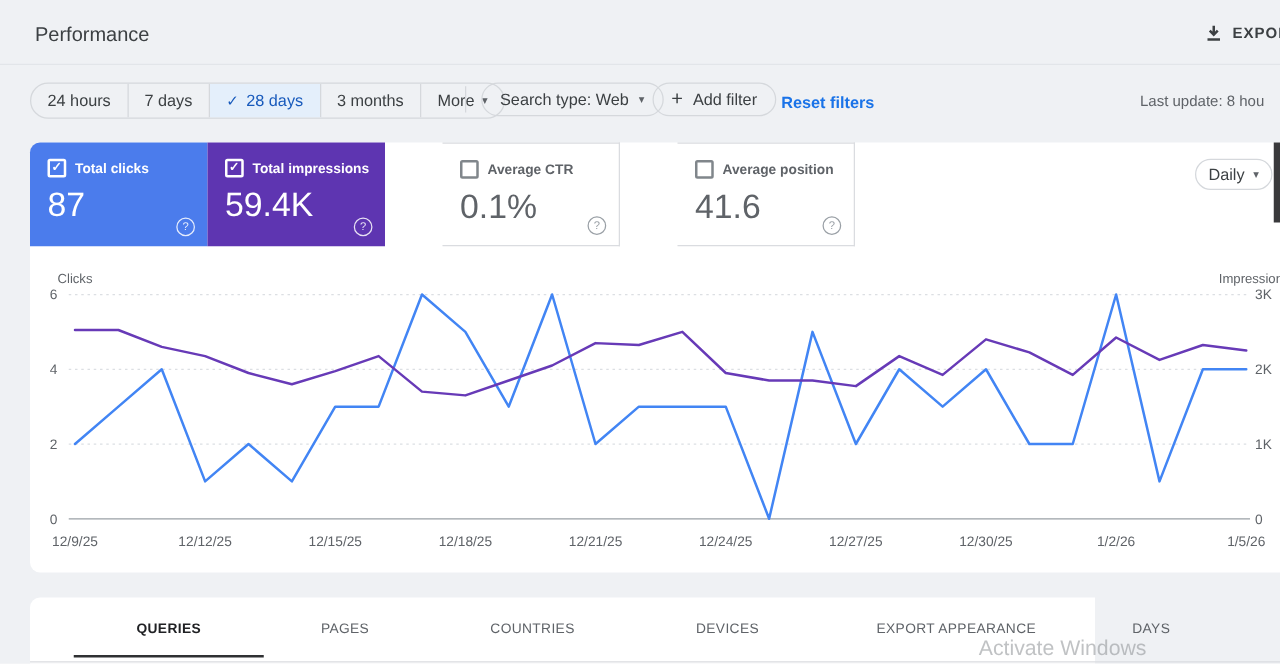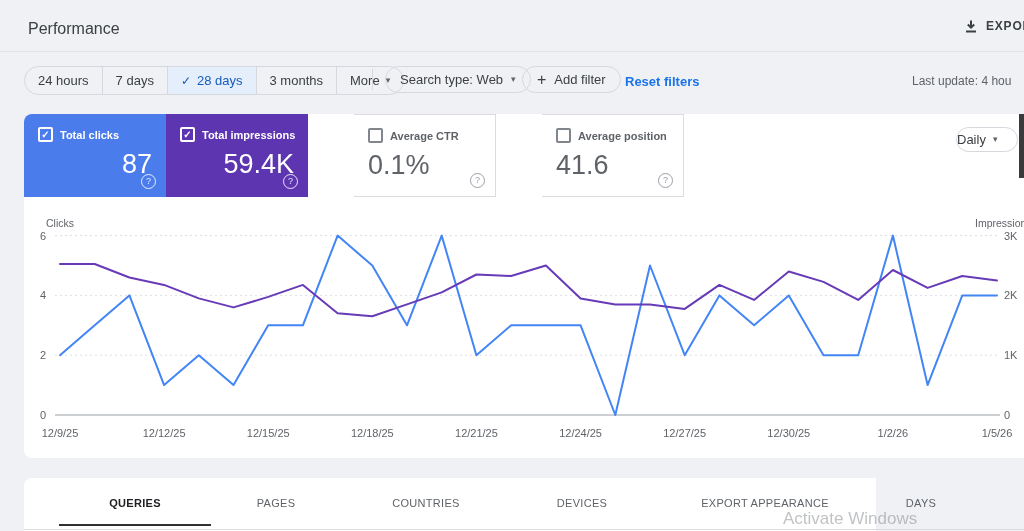--- a/index.html
+++ b/index.html
@@ -23,32 +23,32 @@
   .caret{font-size:9px;color:#5f6368;line-height:1;}
   .vdivider{position:absolute;left:372px;top:69px;width:1px;height:21px;background:#d5d8dc;}
   .pill{position:absolute;display:flex;align-items:center;gap:8px;height:27px;padding:0 14px;border:1px solid #d5d8dc;border-radius:15px;font-size:13px;color:#3c4043;cursor:pointer;box-sizing:border-box;background:transparent;}
   .pill .plus{font-size:16px;color:#3c4043;line-height:1;}
   .link{position:absolute;font-size:13px;font-weight:bold;color:#1a73e8;cursor:pointer;}
   .last-update{position:absolute;left:912px;top:74px;font-size:12px;color:#5f6368;white-space:nowrap;}
   
   .panel-main{position:absolute;left:24px;top:114px;width:1000px;height:344px;background:#fff;border-radius:8px 0 0 8px;}
   .cards{position:absolute;left:24px;top:114px;display:flex;}
   .card{position:relative;width:142px;height:83px;box-sizing:border-box;padding:13px 14px;cursor:pointer;}
-  .card.filled .metric-label,.card.filled .metric-value{color:#fff;text-align:right;}
+  .card.filled .metric-label,.card.filled .metric-value{color:#fff;}
   .card.filled .cb{border-color:#fff;color:#fff;}
   .card.filled .help{color:rgba(255,255,255,.85);border-color:rgba(255,255,255,.85);}
   .card.first{border-radius:8px 0 0 0;}
   .card.plain{border-top:1px solid #dadce0;border-right:1px solid #dadce0;border-bottom:1px solid #dadce0;margin-left:46px;}
   .cb-row{display:flex;align-items:center;gap:7px;}
   .cb{width:11px;height:11px;border:2px solid #80868b;border-radius:2px;font-size:10px;font-weight:bold;line-height:11px;text-align:center;color:transparent;flex:0 0 auto;}
   .cb.checked{color:inherit;}
   .metric-label{font-size:11px;font-weight:bold;color:#5f6368;white-space:nowrap;}
   .metric-value{font-size:27px;color:#5f6368;margin-top:7px;}
   .help{position:absolute;right:10px;bottom:8px;width:13px;height:13px;border:1px solid #9aa0a6;border-radius:50%;color:#9aa0a6;font-size:9px;line-height:13px;text-align:center;cursor:pointer;}
-  .daily{position:absolute;left:956px;top:127px;width:62px;height:25px;border:1px solid #d5d8dc;border-radius:13px;background:#fff;display:flex;align-items:center;justify-content:flex-start;gap:7px;font-size:13px;color:#3c4043;box-sizing:border-box;cursor:pointer;}
+  .daily{position:absolute;left:956px;top:127px;width:62px;height:25px;border:1px solid #d5d8dc;border-radius:13px;background:#fff;display:flex;align-items:center;justify-content:center;gap:7px;font-size:13px;color:#3c4043;box-sizing:border-box;cursor:pointer;}
   .dark-strip{position:absolute;left:1019px;top:114px;width:5px;height:64px;background:#3a3a3c;}
   
   .axis-title{position:absolute;top:217px;font-size:10.5px;color:#5f6368;white-space:nowrap;}
   .axis-title.left{left:46px;}
   .axis-title.right{left:975px;}
   #chart-svg{position:absolute;left:0;top:210px;}
   #chart-svg text{font-family:"Liberation Sans",sans-serif;font-size:11px;fill:#5f6368;}
   
   .panel-tabs{position:absolute;left:24px;top:478px;width:852px;height:53px;background:#fff;border-radius:8px 0 0 0;}
   .tab{position:absolute;top:19px;transform:translateX(-50%);font-size:11px;font-weight:500;letter-spacing:.3px;color:#5f6368;cursor:pointer;white-space:nowrap;}
@@ -94,21 +94,21 @@
 <div class="vdivider"></div>
 <div class="pill" style="left:385px;top:66px;">
   <span>Search type: Web</span>
   <span class="caret">▾</span>
 </div>
 <div class="pill" style="left:522px;top:66px;">
   <span class="plus">+</span>
   <span>Add filter</span>
 </div>
 <div class="link" style="left:625px;top:74px;">Reset filters</div>
-<div class="last-update">Last update: 4 hou</div>
+<div class="last-update">Last update: 8 hou</div>
 
 <div class="panel-main"></div>
 <div class="cards" id="metric-cards">
     <div class="card filled first" style="background: rgb(75, 124, 236);">
       <div class="cb-row">
         <span class="cb checked">✓</span>
         <span class="metric-label">Total clicks</span>
       </div>
       <div class="metric-value">87</div>
       <span class="help">?</span>

